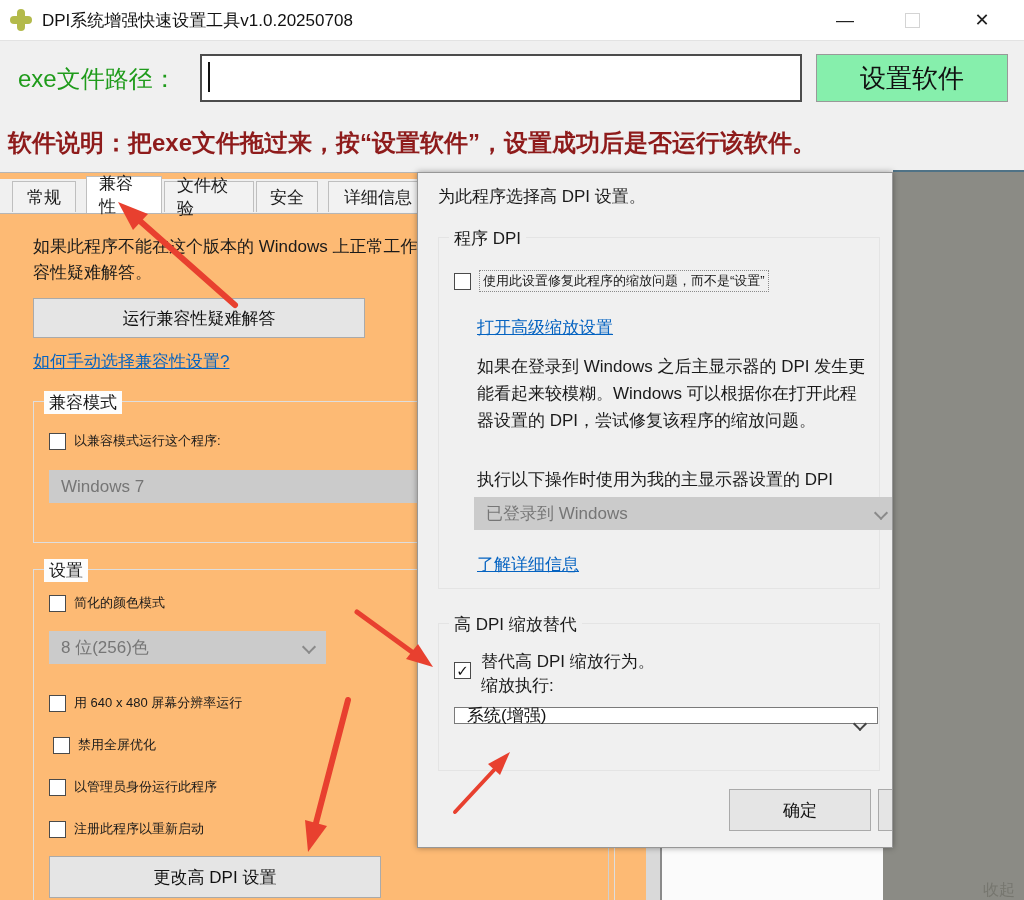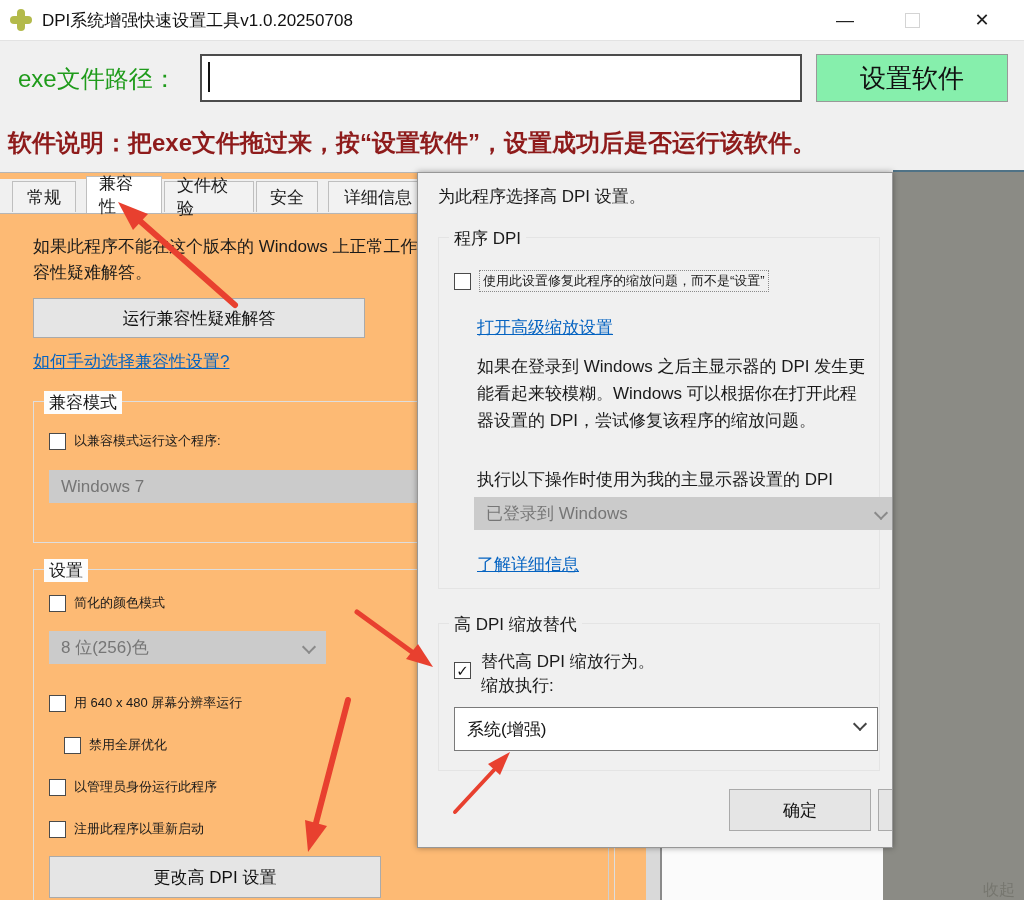--- a/index.html
+++ b/index.html
@@ -148,21 +148,21 @@
         <span>简化的颜色模式</span>
       </div>
       <div class="abs combo disabled" style="left:15px;top:61px;width:277px;">
         <span>8 位(256)色</span>
         <span class="chev"></span>
       </div>
       <div class="abs cb-row" style="left:15px;top:124px;">
         <span class="cb"></span>
         <span>用 640 x 480 屏幕分辨率运行</span>
       </div>
-      <div class="abs cb-row" style="left:30px;top:166px;align-items:center;">
+      <div class="abs cb-row" style="left:19px;top:166px;align-items:center;">
         <span class="cb"></span>
         <span>禁用全屏优化</span>
       </div>
       <div class="abs cb-row" style="left:15px;top:208px;">
         <span class="cb"></span>
         <span>以管理员身份运行此程序</span>
       </div>
       <div class="abs cb-row" style="left:15px;top:250px;">
         <span class="cb"></span>
         <span>注册此程序以重新启动</span>
@@ -202,21 +202,21 @@
 
       <div class="abs" style="left:15px;top:26px;display:flex;gap:10px;">
         <span class="cb" style="margin-top:12px;">
             <span>✓</span>
           </span>
         <span style="font-size:17px;line-height:24px;white-space:nowrap;">
           <span>替代高 DPI 缩放行为。</span><br>
           <span>缩放执行:</span>
         </span>
       </div>
-      <div class="abs combo enabled" style="left:15px;top:83px;width:424px;height:44px;">
+      <div class="abs combo enabled" style="left:15px;top:83px;width:424px;height:17px;">
         <span>系统(增强)</span>
         <span class="chev dark"></span>
       </div>
     </div>
 
     <div class="abs btn" style="left:311px;top:616px;width:140px;height:40px;">
         <span>确定</span>
       </div>
     <div class="abs btn" style="left:460px;top:616px;width:30px;height:40px;"></div>
   </div>

